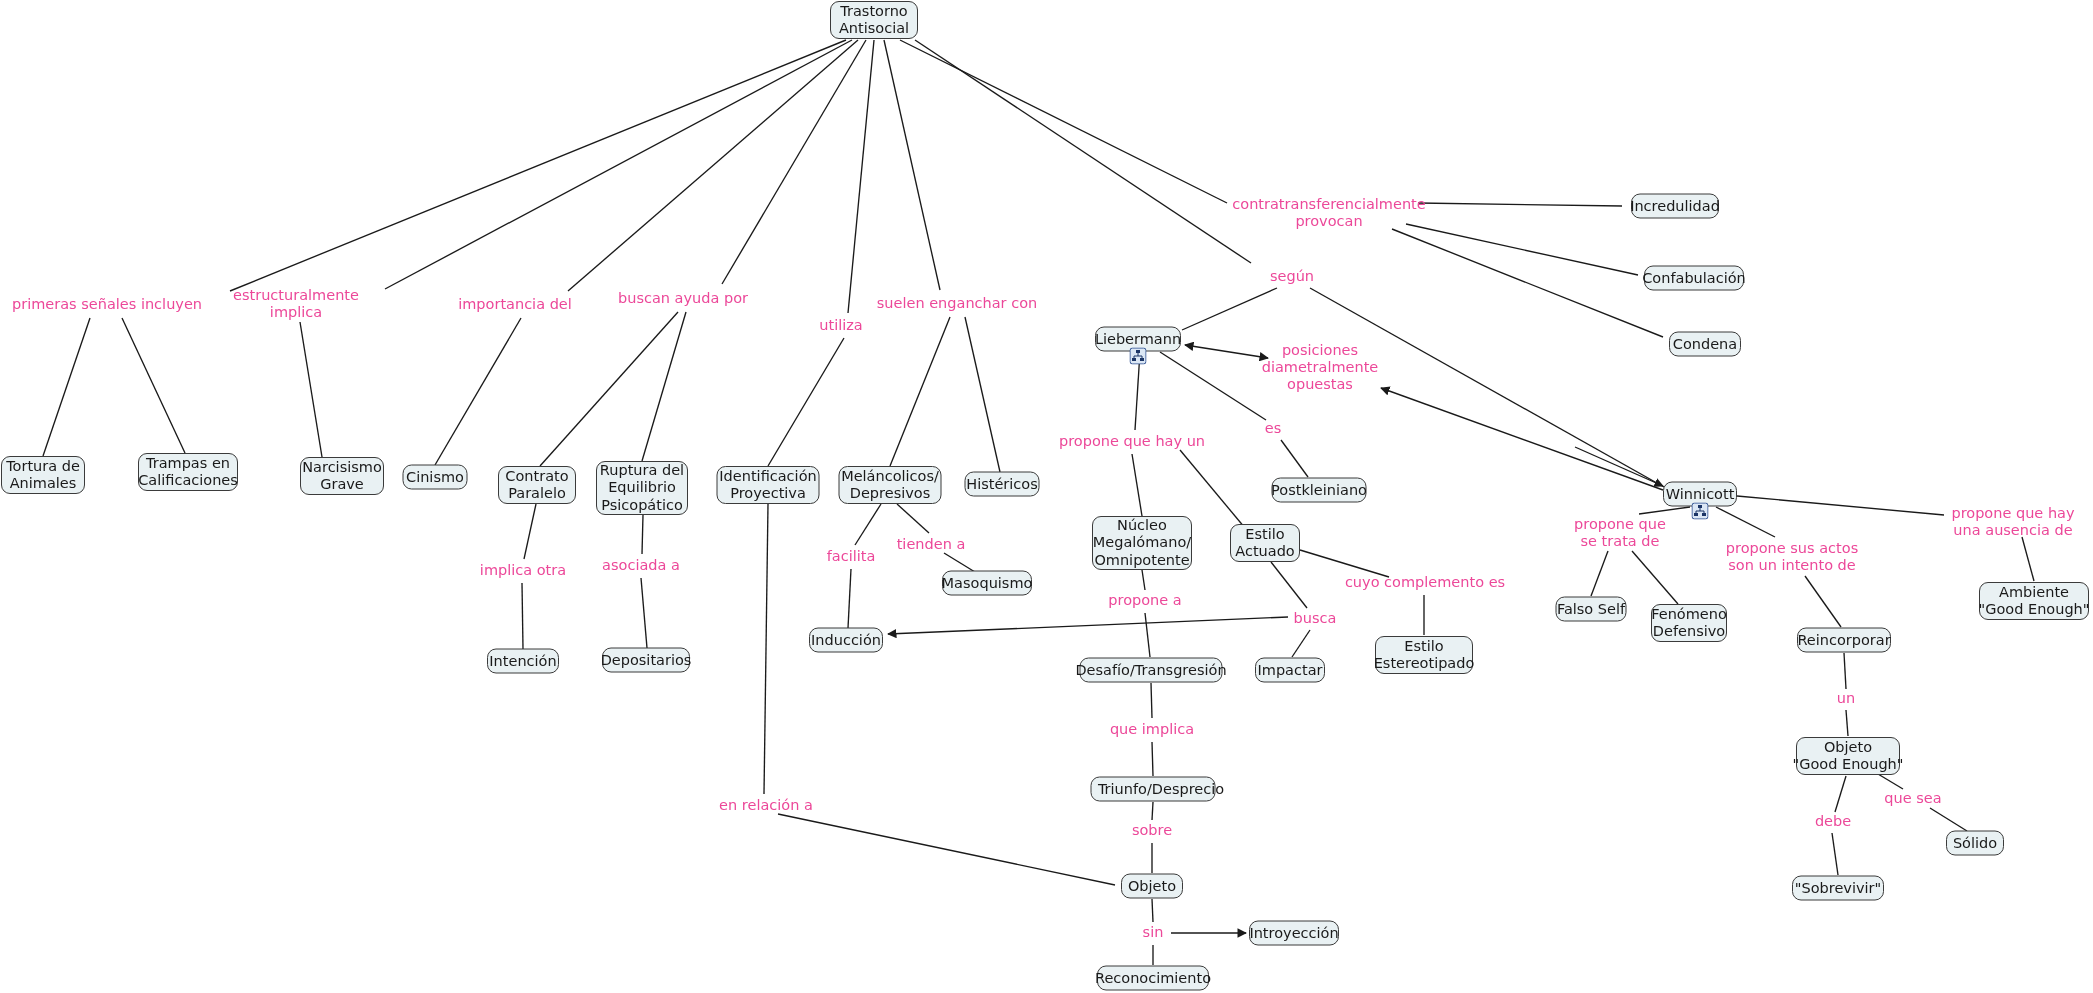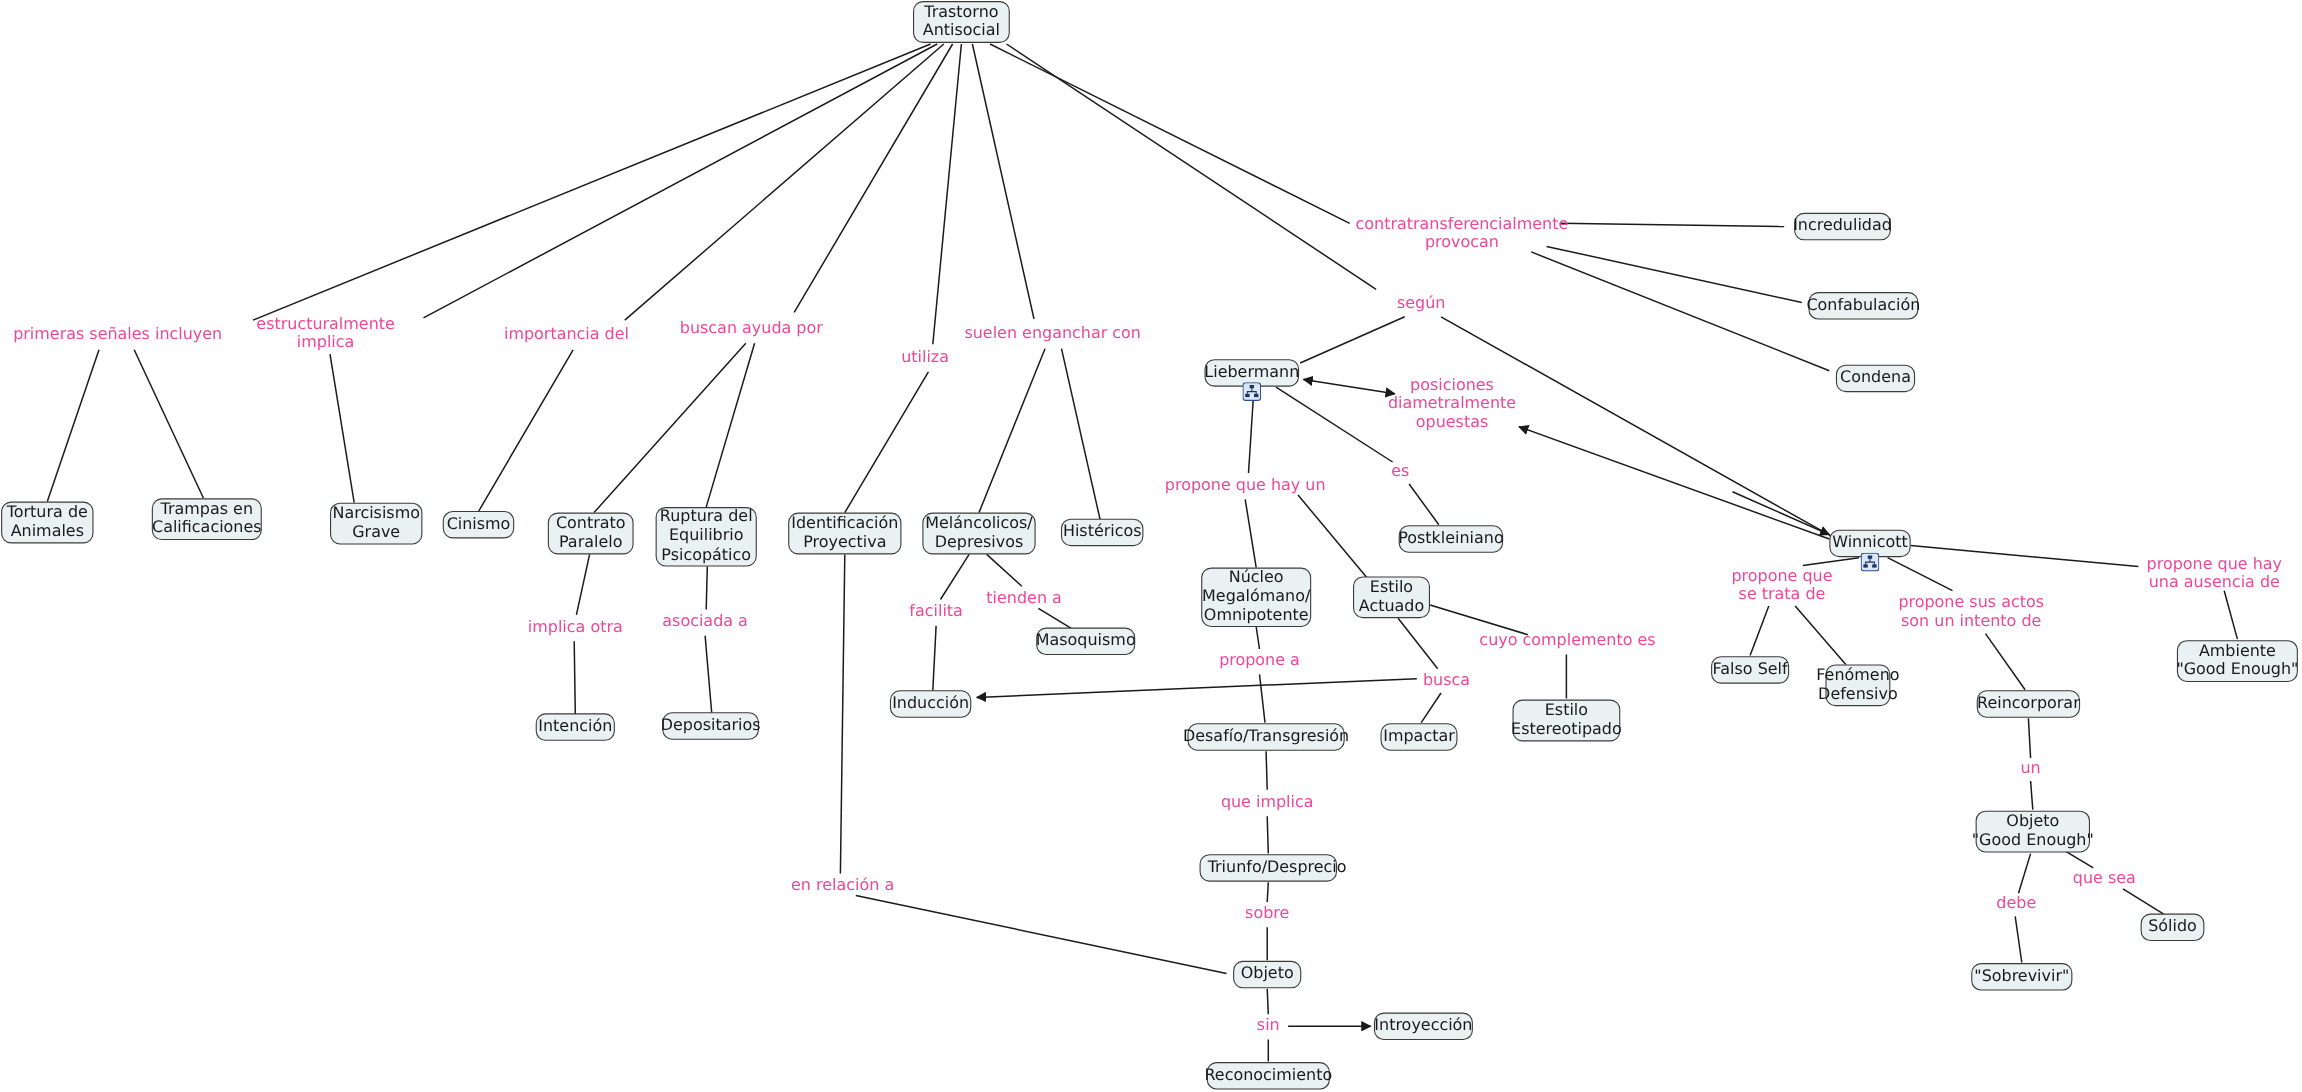--- a/index.html
+++ b/index.html
@@ -197,21 +197,21 @@
   <div class="node" style="left:1151px;top:670px;width:143px;height:25px;">Desafío/Transgresión</div>
   <div class="node" style="left:1153px;top:789px;width:125px;height:25px;padding-left:25px;">Triunfo/Desprecio</div>
   <div class="node" style="left:1152px;top:886px;width:62px;height:25px;">Objeto</div>
   <div class="node" style="left:1294px;top:933px;width:90px;height:25px;">Introyección</div>
   <div class="node" style="left:1153px;top:978px;width:112px;height:25px;">Reconocimiento</div>
   <div class="node" style="left:1675px;top:206px;width:88px;height:25px;">Incredulidad</div>
   <div class="node" style="left:1694px;top:278px;width:100px;height:25px;">Confabulación</div>
   <div class="node" style="left:1705px;top:344px;width:72px;height:25px;">Condena</div>
   <div class="node" style="left:1700px;top:494px;width:74px;height:25px;">Winnicott</div>
   <div class="node" style="left:1591px;top:609px;width:71px;height:25px;">Falso Self</div>
-  <div class="node" style="left:1689px;top:623px;width:59px;height:38px;">Fenómeno
+  <div class="node" style="left:1689px;top:623px;width:76px;height:38px;">Fenómeno
 Defensivo</div>
   <div class="node" style="left:1844px;top:640px;width:94px;height:25px;">Reincorporar</div>
   <div class="node" style="left:1848px;top:756px;width:104px;height:38px;">Objeto
 "Good Enough"</div>
   <div class="node" style="left:1975px;top:843px;width:58px;height:25px;">Sólido</div>
   <div class="node" style="left:1838px;top:888px;width:92px;height:25px;">"Sobrevivir"</div>
   <div class="node" style="left:2034px;top:601px;width:110px;height:38px;">Ambiente
 "Good Enough"</div>
 
   <div class="link" style="left:107px;top:305px;">primeras señales incluyen</div>

